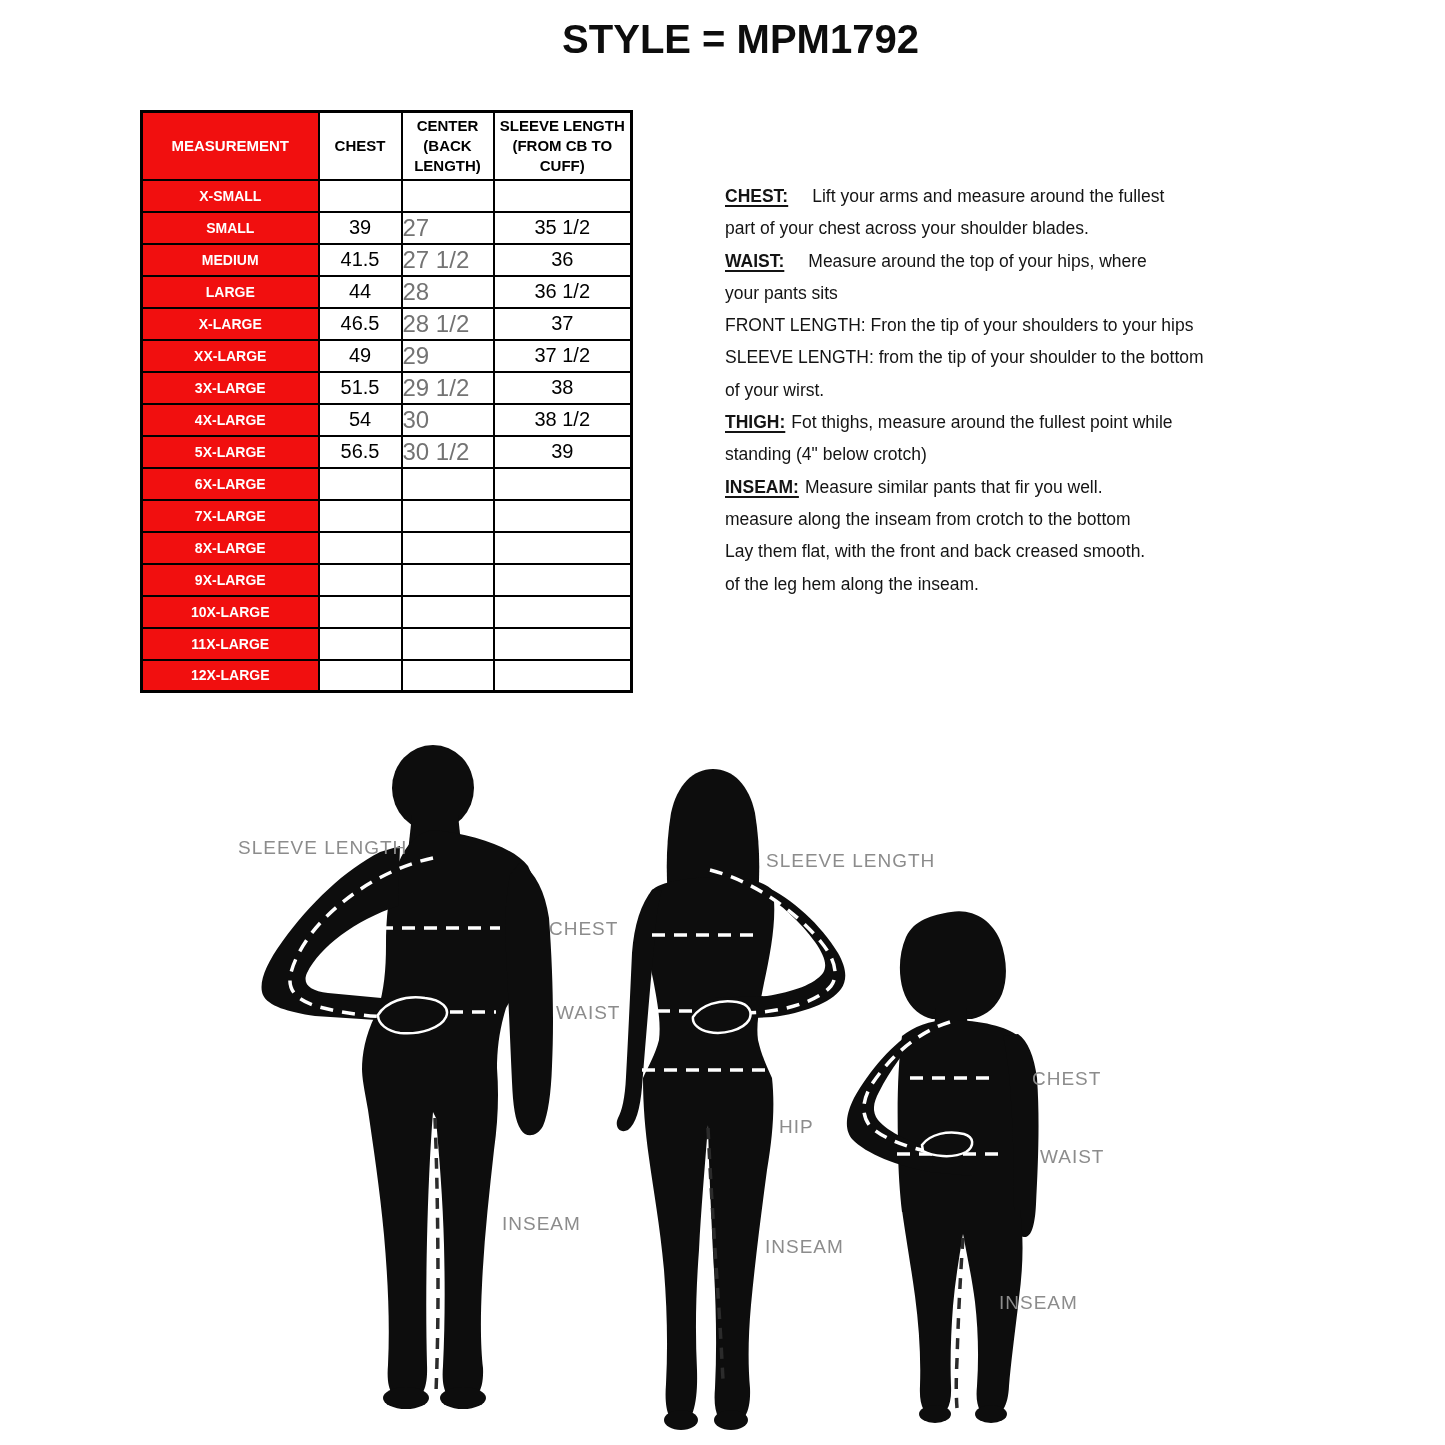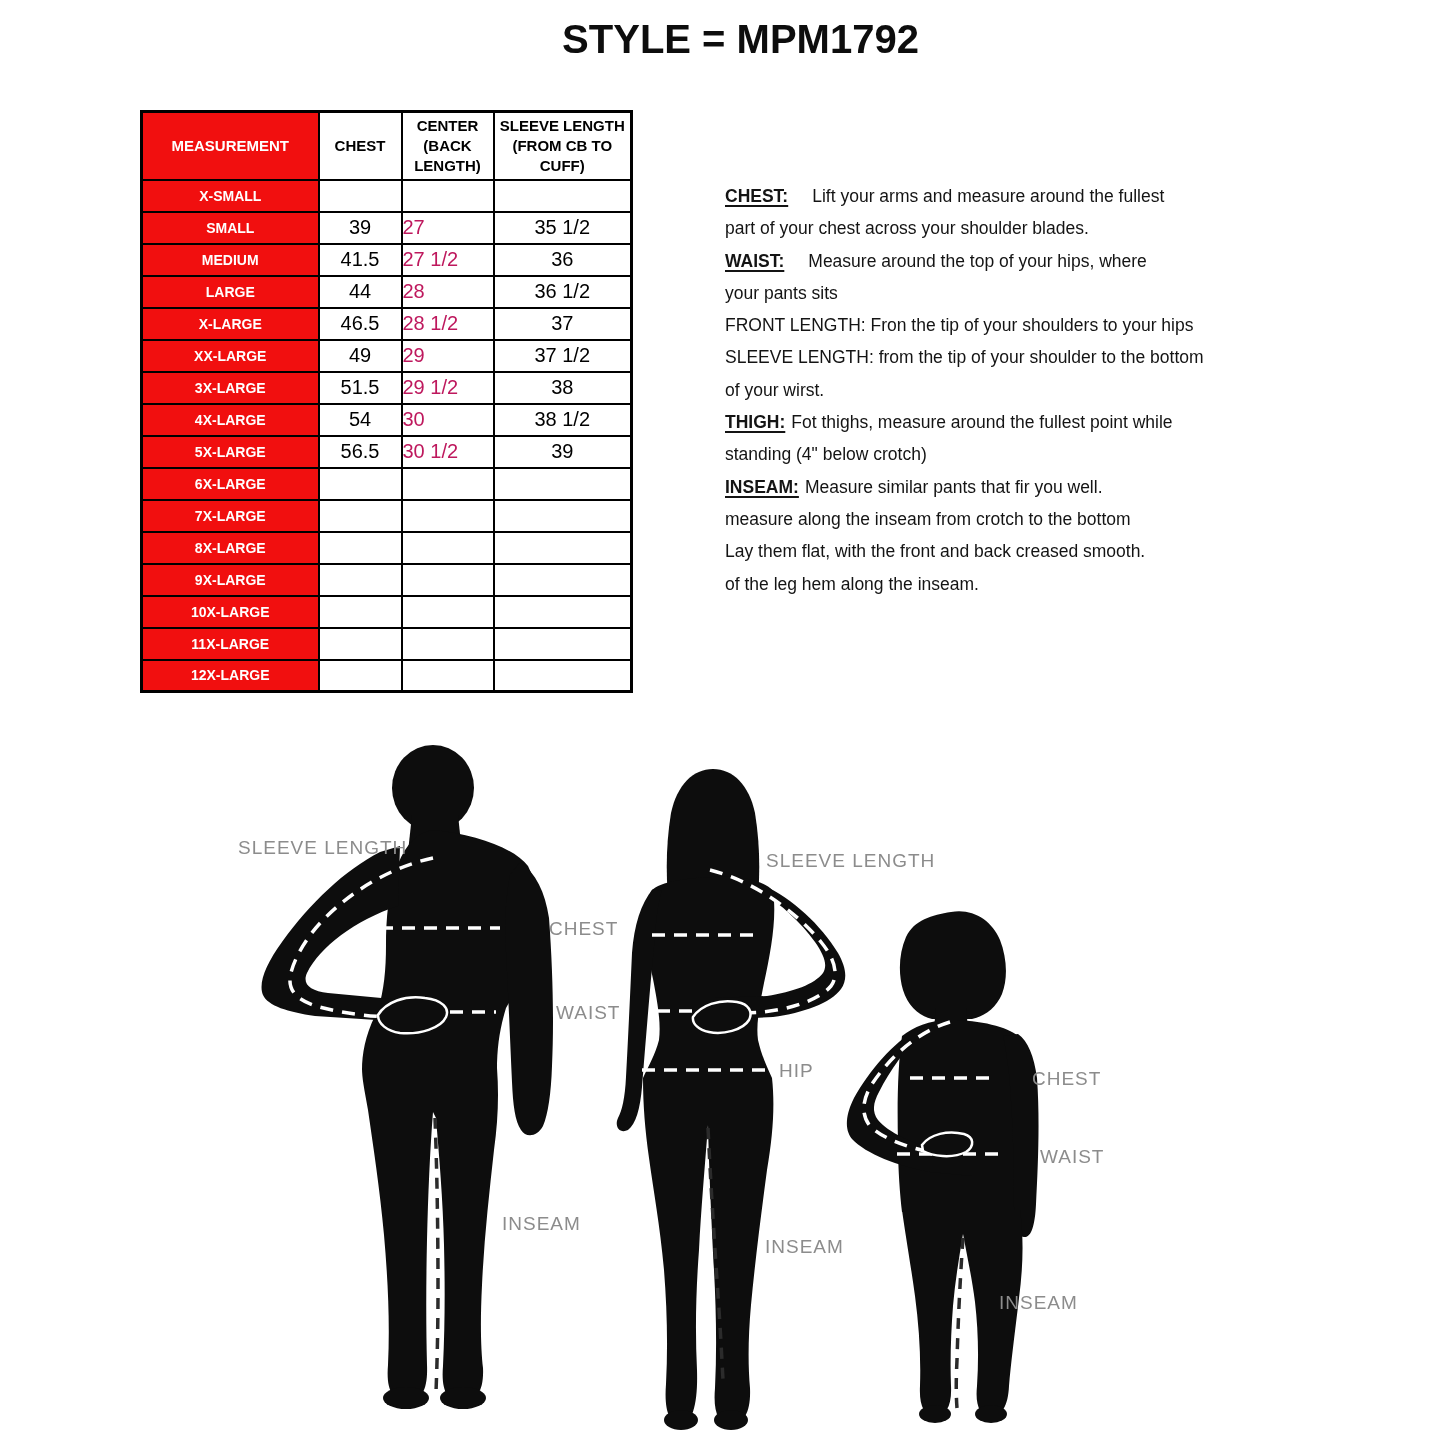--- a/index.html
+++ b/index.html
@@ -16,21 +16,21 @@
     position:absolute;left:140px;top:110px;border-collapse:collapse;table-layout:fixed;
     border:3px solid #000;font-family:"Liberation Sans",sans-serif;
   }
   table.size-chart th, table.size-chart td{border:2px solid #000;padding:0;overflow:hidden;}
   table.size-chart thead tr{height:68px;}
   table.size-chart tbody tr{height:32px;}
   th.h-meas{background:var(--red);color:#fff;font-size:15px;font-weight:700;text-align:center;}
   th.h-plain{background:#fff;color:#000;font-size:15px;font-weight:700;text-align:center;white-space:pre-line;line-height:20px;}
   td.c-size{background:var(--red);color:#fff;font-size:14px;font-weight:700;text-align:center;}
   td.c-chest{font-size:20px;text-align:center;color:#000;}
-  td.c-back{font-size:20px;text-align:left;padding-left:16px;color:#be185d;}
+  td.c-back{font-size:24px;text-align:left;padding-left:16px;color:#737373;}
   td.c-sleeve{font-size:20px;text-align:center;padding-left:36px;color:#000;}
   
   .instructions{position:absolute;left:713px;top:180px;width:520px;font-size:17.5px;line-height:32.3px;color:#141414;margin-left:12px;}
   .instr-line{white-space:nowrap;}
   .instr-label{font-weight:700;text-decoration:underline;text-decoration-thickness:2px;text-underline-offset:3px;margin-right:6px;}
   .instr-label.wide{margin-right:24px;}
   
   .fig{position:absolute;}
   .fig-label{position:absolute;color:var(--gray);font-size:19px;letter-spacing:1px;white-space:nowrap;z-index:5;}
   svg .sil{fill:var(--black);stroke:none;}
@@ -226,17 +226,17 @@
   <path class="dash-w" d="M77,256 L180,256"></path>
   <path class="dash-d" d="M143,340 C140,382 138,426 137,462 C136,482 136,497 137,510"></path>
   <path class="hand" d="M102,247 C110,236 128,232 144,236 C154,239 155,248 146,254 C132,261 112,258 103,253 Z"></path>
 </svg>
 
 <div class="fig-label" style="left:238px;top:837px;">SLEEVE LENGTH</div>
 <div class="fig-label" style="left:549px;top:918px;">CHEST</div>
 <div class="fig-label" style="left:556px;top:1002px;">WAIST</div>
 <div class="fig-label" style="left:502px;top:1213px;">INSEAM</div>
 <div class="fig-label" style="left:766px;top:850px;">SLEEVE LENGTH</div>
-<div class="fig-label" style="left:779px;top:1060px;">HIP</div>
+<div class="fig-label" style="left:779px;top:1116px;">HIP</div>
 <div class="fig-label" style="left:765px;top:1236px;">INSEAM</div>
 <div class="fig-label" style="left:1032px;top:1068px;">CHEST</div>
 <div class="fig-label" style="left:1040px;top:1146px;">WAIST</div>
 <div class="fig-label" style="left:999px;top:1292px;">INSEAM</div>
 
 </body></html>

